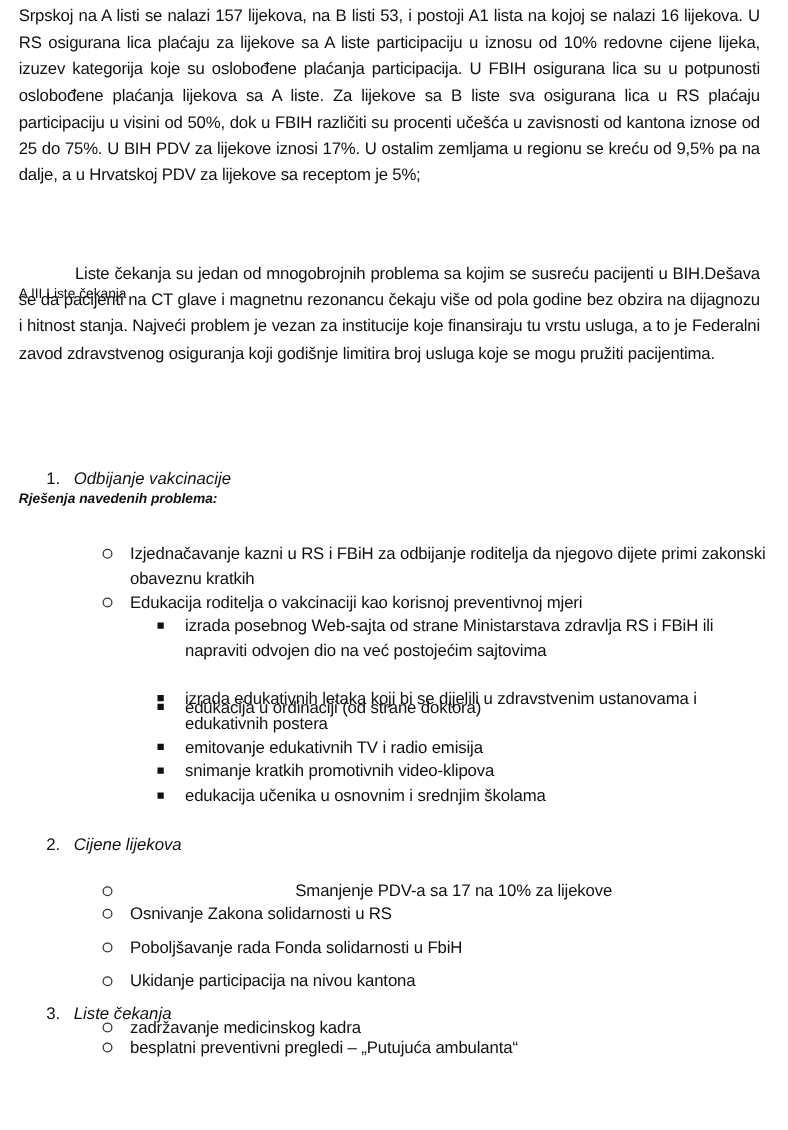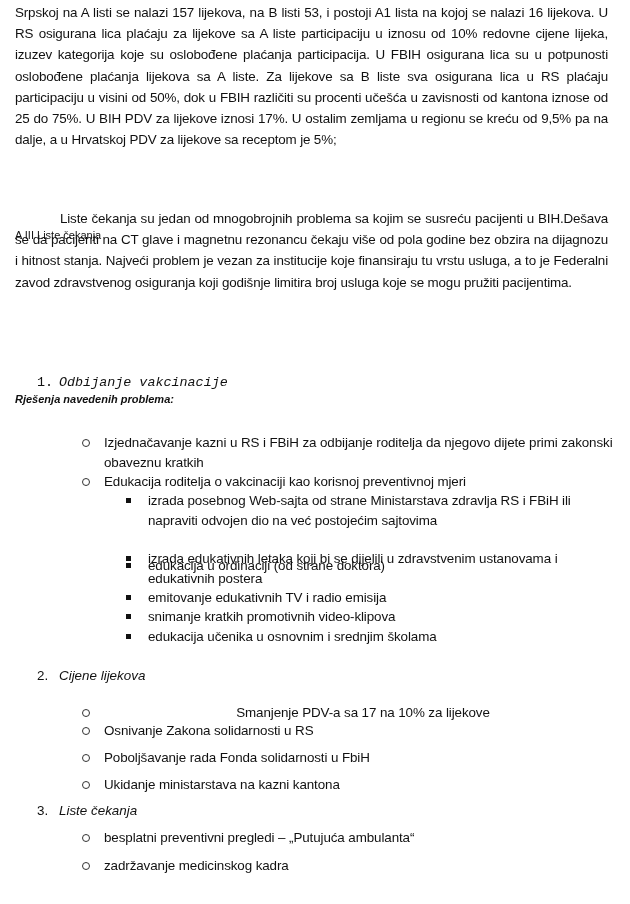--- a/index.html
+++ b/index.html
@@ -48,21 +48,21 @@
 <div class="page">
 
   <div class="para" style="top:2px;">Srpskoj na A listi se nalazi 157 lijekova, na B listi 53, i postoji A1 lista na kojoj se nalazi 16 lijekova. U RS osigurana lica plaćaju za lijekove sa A liste participaciju u iznosu od 10% redovne cijene lijeka, izuzev kategorija koje su oslobođene plaćanja  participacija.  U FBIH osigurana lica su u potpunosti oslobođene plaćanja lijekova sa A liste. Za lijekove sa B liste sva osigurana lica u RS plaćaju participaciju u visini od 50%, dok u FBIH različiti su procenti učešća u zavisnosti od kantona iznose od 25 do 75%. U BIH PDV za lijekove iznosi 17%. U ostalim zemljama u regionu se kreću od 9,5% pa na dalje, a u Hrvatskoj PDV za lijekove sa receptom je 5%;</div>
 
   <div class="heading" style="top:180px;">A  III Liste čekanja</div>
 
   <div class="para indent" style="top:208px;">Liste čekanja su jedan od mnogobrojnih problema sa kojim se susreću pacijenti u BIH.Dešava se da pacijenti na CT glave i magnetnu rezonancu čekaju više od pola godine bez obzira na dijagnozu i hitnost stanja. Najveći problem je vezan za institucije koje finansiraju tu vrstu usluga, a to je Federalni zavod zdravstvenog osiguranja koji godišnje limitira broj usluga koje se mogu pružiti pacijentima.</div>
 
   <div class="heading bold-italic" style="top:344px;">Rješenja navedenih problema:</div>
 
-  <div class="num-item" style="top:373px;font-family:Liberation Mono, monospace;">
+  <div class="num-item" style="top:373px;">
     <span class="num">1.</span><span class="lbl">Odbijanje vakcinacije</span>
   </div>
 
   <div class="circ" style="top:433px;">
     <span class="bullet"></span>
     <span class="txt">Izjednačavanje kazni u RS i FBiH za odbijanje roditelja da njegovo dijete primi zakonski obaveznu kratkih</span>
   </div>
   <div class="circ" style="top:472px;">
     <span class="bullet"></span>
     <span class="txt">Edukacija roditelja o vakcinaciji kao korisnoj preventivnoj mjeri</span>
@@ -103,28 +103,28 @@
   <div class="circ" style="top:721px;">
     <span class="bullet"></span>
     <span class="txt">Osnivanje Zakona solidarnosti u RS</span>
   </div>
   <div class="circ" style="top:748px;">
     <span class="bullet"></span>
     <span class="txt">Poboljšavanje rada Fonda solidarnosti u FbiH</span>
   </div>
   <div class="circ" style="top:775px;">
     <span class="bullet"></span>
-    <span class="txt">Ukidanje ministarstava na kazni kantona</span>
+    <span class="txt">Ukidanje participacija na nivou kantona</span>
   </div>
 
   <div class="num-item" style="top:801px;">
     <span class="num">3.</span><span class="lbl">Liste čekanja</span>
   </div>
   <div class="circ" style="top:828px;">
     <span class="bullet"></span>
     <span class="txt">besplatni preventivni pregledi – „Putujuća ambulanta“</span>
   </div>
-  <div class="circ" style="top:856px;">
+  <div class="circ" style="top:812px;">
     <span class="bullet"></span>
     <span class="txt">zadržavanje medicinskog kadra</span>
   </div>
 
 </div>
 
 </body></html>

